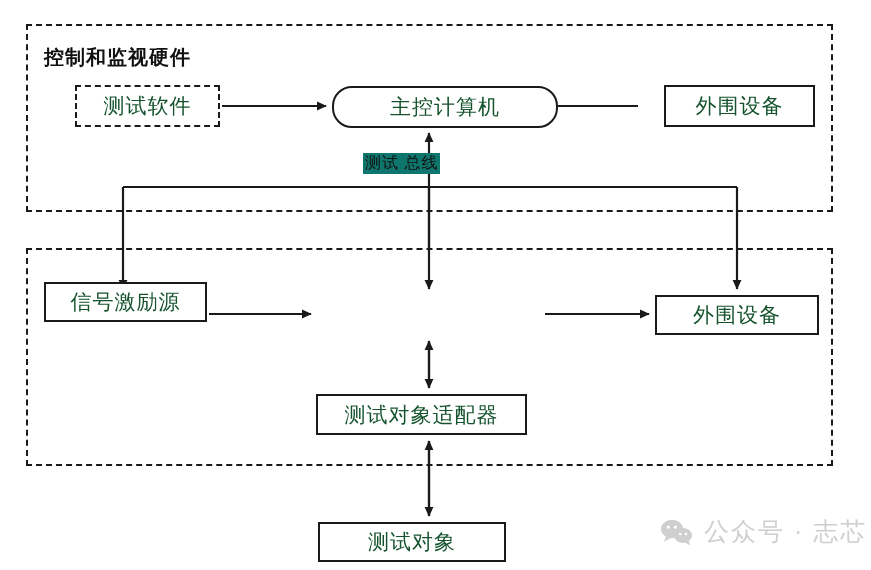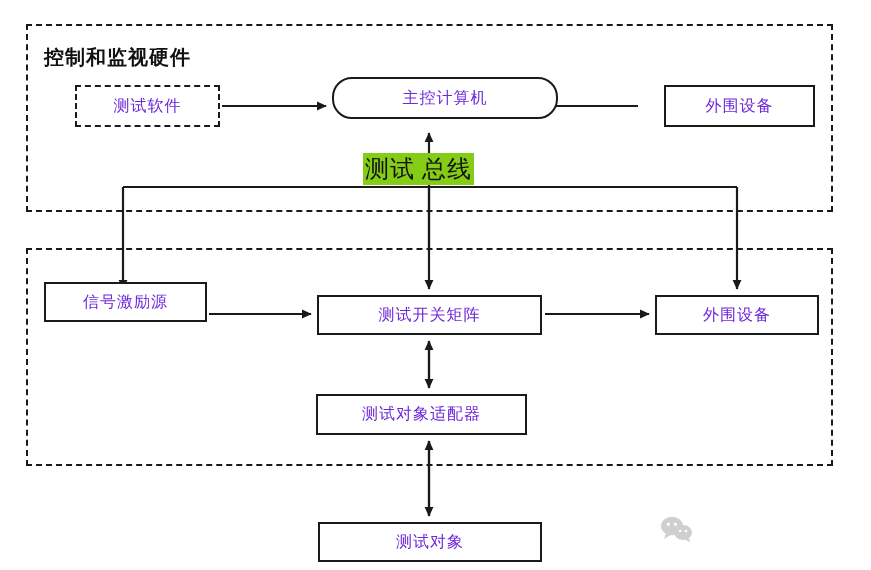--- a/index.html
+++ b/index.html
@@ -7,62 +7,61 @@
   body{
     background:#ffffff;
     font-family:"Liberation Sans","DejaVu Sans",sans-serif;
   }
   #stage{
     position:relative;
     width:871px;
     height:570px;
     background:#ffffff;
     overflow:hidden;
-    font-family:Liberation Serif, serif;
   }
   svg#wires{
     position:absolute;
     left:0; top:0;
     width:871px; height:570px;
     pointer-events:none;
   }
   .node{
     position:absolute;
     box-sizing:border-box;
     background:#ffffff;
     border:2px solid #1a1a1a;
     display:flex;
     align-items:center;
     justify-content:center;
-    color:#6d28d9;
-    font-size:16px;
+    color:#14532d;
+    font-size:21px;
     letter-spacing:1px;
     white-space:nowrap;
     z-index:3;
   }
   .node.dashedbox{
     border:2px dashed #1a1a1a;
   }
   .zone-label{
     position:absolute;
     font-size:20px;
     font-weight:bold;
     color:#111111;
     letter-spacing:1px;
     white-space:nowrap;
     z-index:2;
   }
   .edge-label{
     position:absolute;
-    font-size:24px;
+    font-size:16px;
     color:#111111;
     letter-spacing:1px;
     white-space:nowrap;
     z-index:4;
-    background:#84cc16;
+    background:#0f766e;
     padding:0 2px;
   }
   .watermark{
     position:absolute;
     display:flex;
     align-items:center;
     gap:10px;
     color:#cfcfcf;
     font-size:25px;
     letter-spacing:2px;
@@ -109,38 +108,38 @@
 
       <line x1="429" y1="388" x2="429" y2="341" marker-end="url(#ah)"></line>
       <line x1="429" y1="341" x2="429" y2="388" marker-end="url(#ah)"></line>
 
       <line x1="429" y1="516" x2="429" y2="441" marker-end="url(#ah)"></line>
       <line x1="429" y1="441" x2="429" y2="516" marker-end="url(#ah)"></line>
     </g>
   </svg>
 
   <div class="node dashedbox" id="node-0" style="left: 75px; top: 85px; width: 145px; height: 42px;">测试软件</div>
-  <div class="node" id="node-1" style="left: 332px; top: 77px; width: 226px; height: 42px; border-radius: 20px;">主控计算机</div>
+  <div class="node" id="node-1" style="left: 332px; top: 86px; width: 226px; height: 42px; border-radius: 20px;">主控计算机</div>
   <div class="node" id="node-2" style="left: 640px; top: 85px; width: 151px; height: 42px; margin-left: 24px;">外围设备</div>
   <div class="node" id="node-3" style="left: 44px; top: 282px; width: 163px; height: 40px; text-align: right;">信号激励源</div>
-  <div class="node" id="node-4" style="left: 317px; top: 295px; width: 225px; height: 40px;">测试开关矩阵</div>
   <div class="node" id="node-5" style="left: 655px; top: 295px; width: 164px; height: 40px;">外围设备</div>
   <div class="node" id="node-6" style="left: 316px; top: 394px; width: 211px; height: 41px;">测试对象适配器</div>
-  <div class="node" id="node-7" style="left: 318px; top: 522px; width: 224px; height: 40px; text-align: center;">测试对象</div>
+  <div class="node" id="node-7" style="left: 318px; top: 522px; width: 188px; height: 40px; text-align: center;">测试对象</div>
 
   <div class="edge-label" id="edge-label-0" style="left: 363px; top: 153px;">测试 总线</div>
 
   <div class="watermark" id="watermark" style="left: 660px; top: 515px; color: rgb(207, 207, 207);">
     <span>
       <svg width="34" height="28" viewBox="0 0 34 28" aria-hidden="true">
         <ellipse cx="12" cy="11" rx="11" ry="9.2" fill="#cfcfcf"></ellipse>
         <path d="M6 18 L4 24 L10.5 20 Z" fill="#cfcfcf"></path>
         <circle cx="8.4" cy="9.2" r="1.6" fill="#ffffff"></circle>
         <circle cx="15.4" cy="9.2" r="1.6" fill="#ffffff"></circle>
         <ellipse cx="23" cy="17.5" rx="9" ry="7.6" fill="#cfcfcf"></ellipse>
         <path d="M28.5 23 L30.6 27.4 L24.8 24.6 Z" fill="#cfcfcf"></path>
         <circle cx="20.2" cy="16" r="1.35" fill="#ffffff"></circle>
         <circle cx="26" cy="16" r="1.35" fill="#ffffff"></circle>
       </svg>
     </span>
+    <span>公众号 · 志芯</span>
   </div>
 
 </div>
 
 </body></html>

